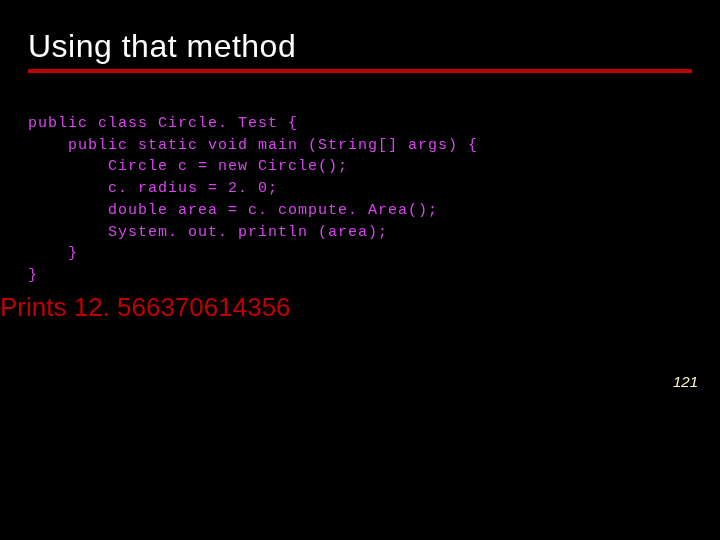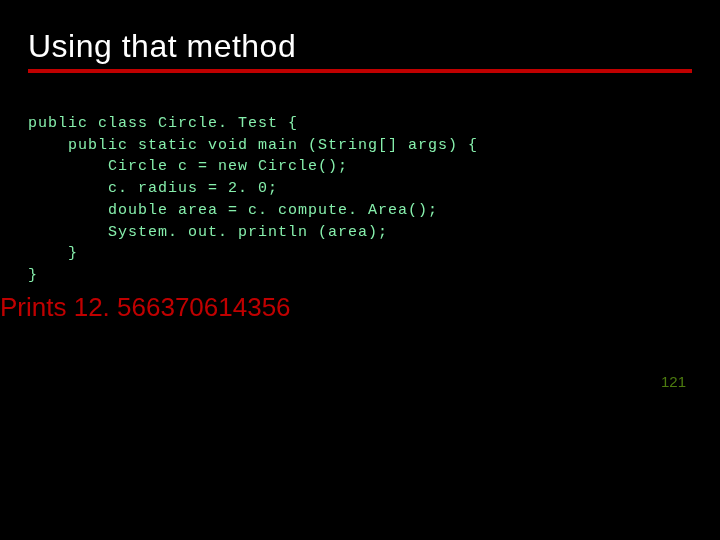--- a/index.html
+++ b/index.html
@@ -29,38 +29,39 @@
     height: 4px;
     background: #c00000;
     width: 100%;
     margin-bottom: 18px;
   }
   .code {
     font-family: "Courier New", Courier, monospace;
     font-size: 15px;
     line-height: 1.45;
     white-space: pre;
-    color: #86efac;
+    color: #d946ef;
     letter-spacing: 1px;
   }
   .prints {
     position: absolute;
     left: 0;
     right: 0;
     bottom: 85px;
     text-align: left;
     font-size: 26px;
     color: #c00000;
   }
   .pagenum {
     position: absolute;
-    right: 34px;
+    right: 22px;
     bottom: 18px;
     font-size: 15px;
-    color: #4d7c0f;
+    color: #fef9c3;
+    font-style: italic;
   }
 </style>
 </head>
 <body>
 
 <div class="slide">
 
   <div class="title">Using that method</div>
   <div class="underline"></div>
 

